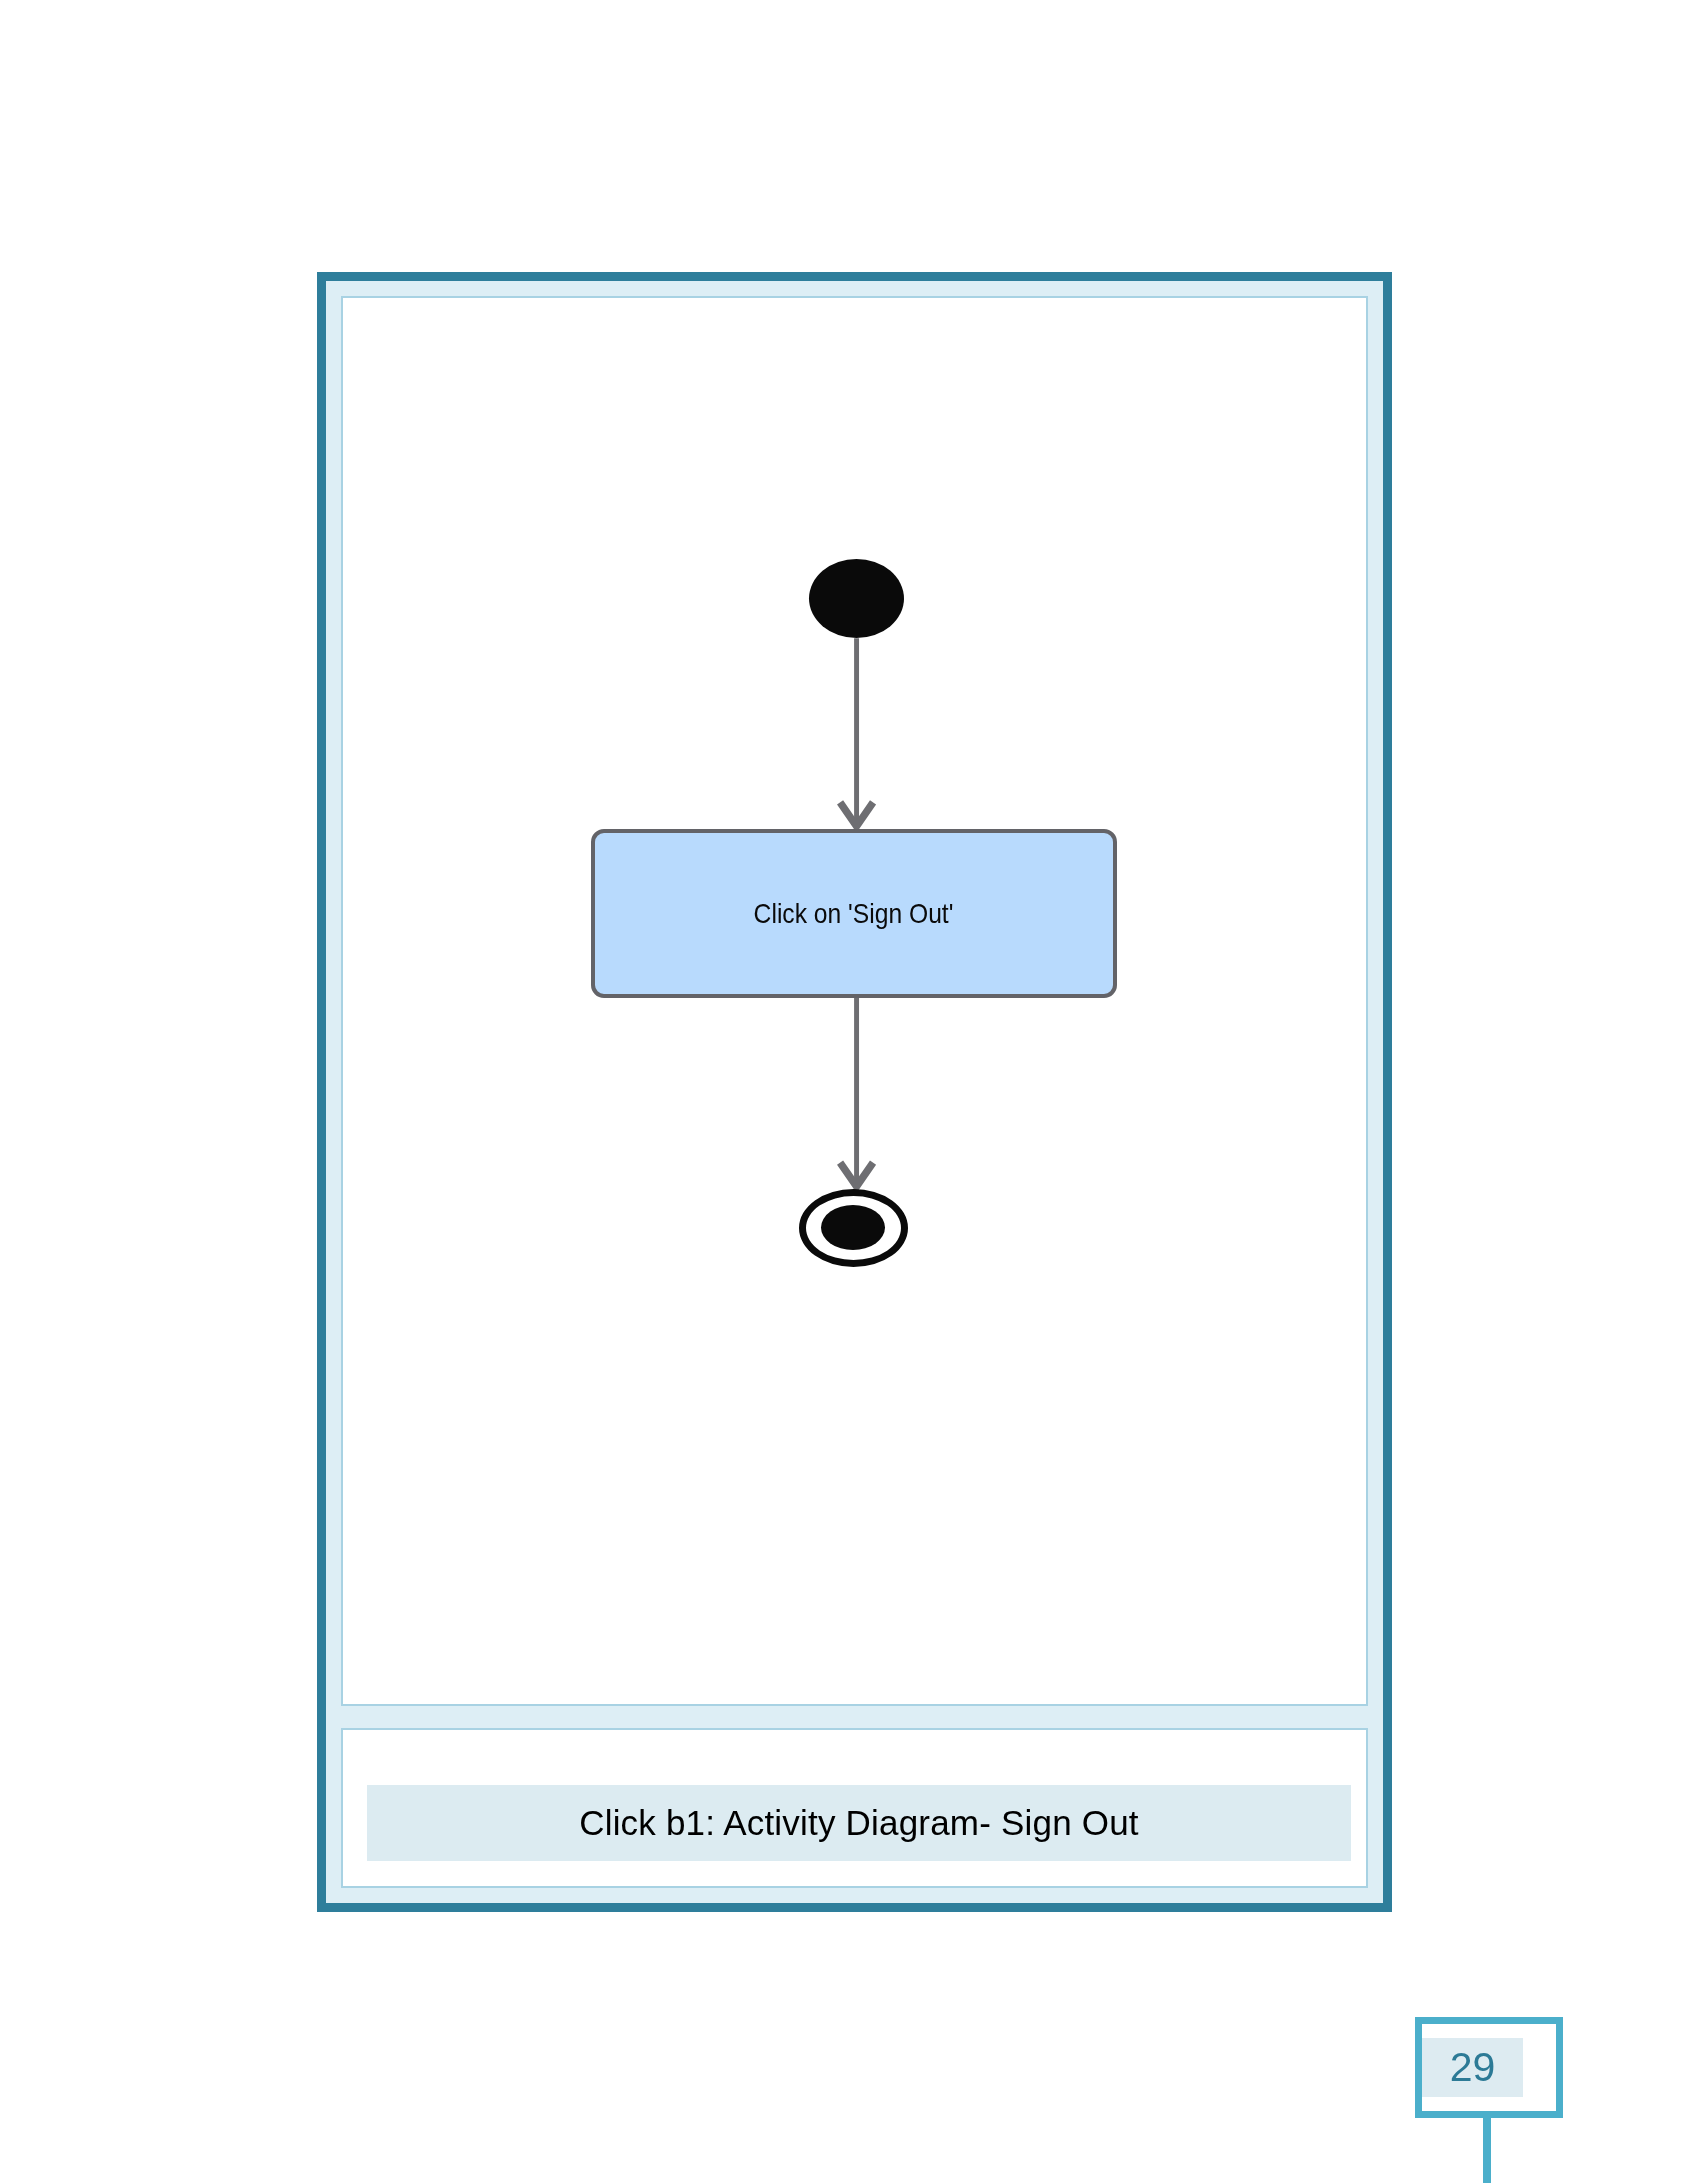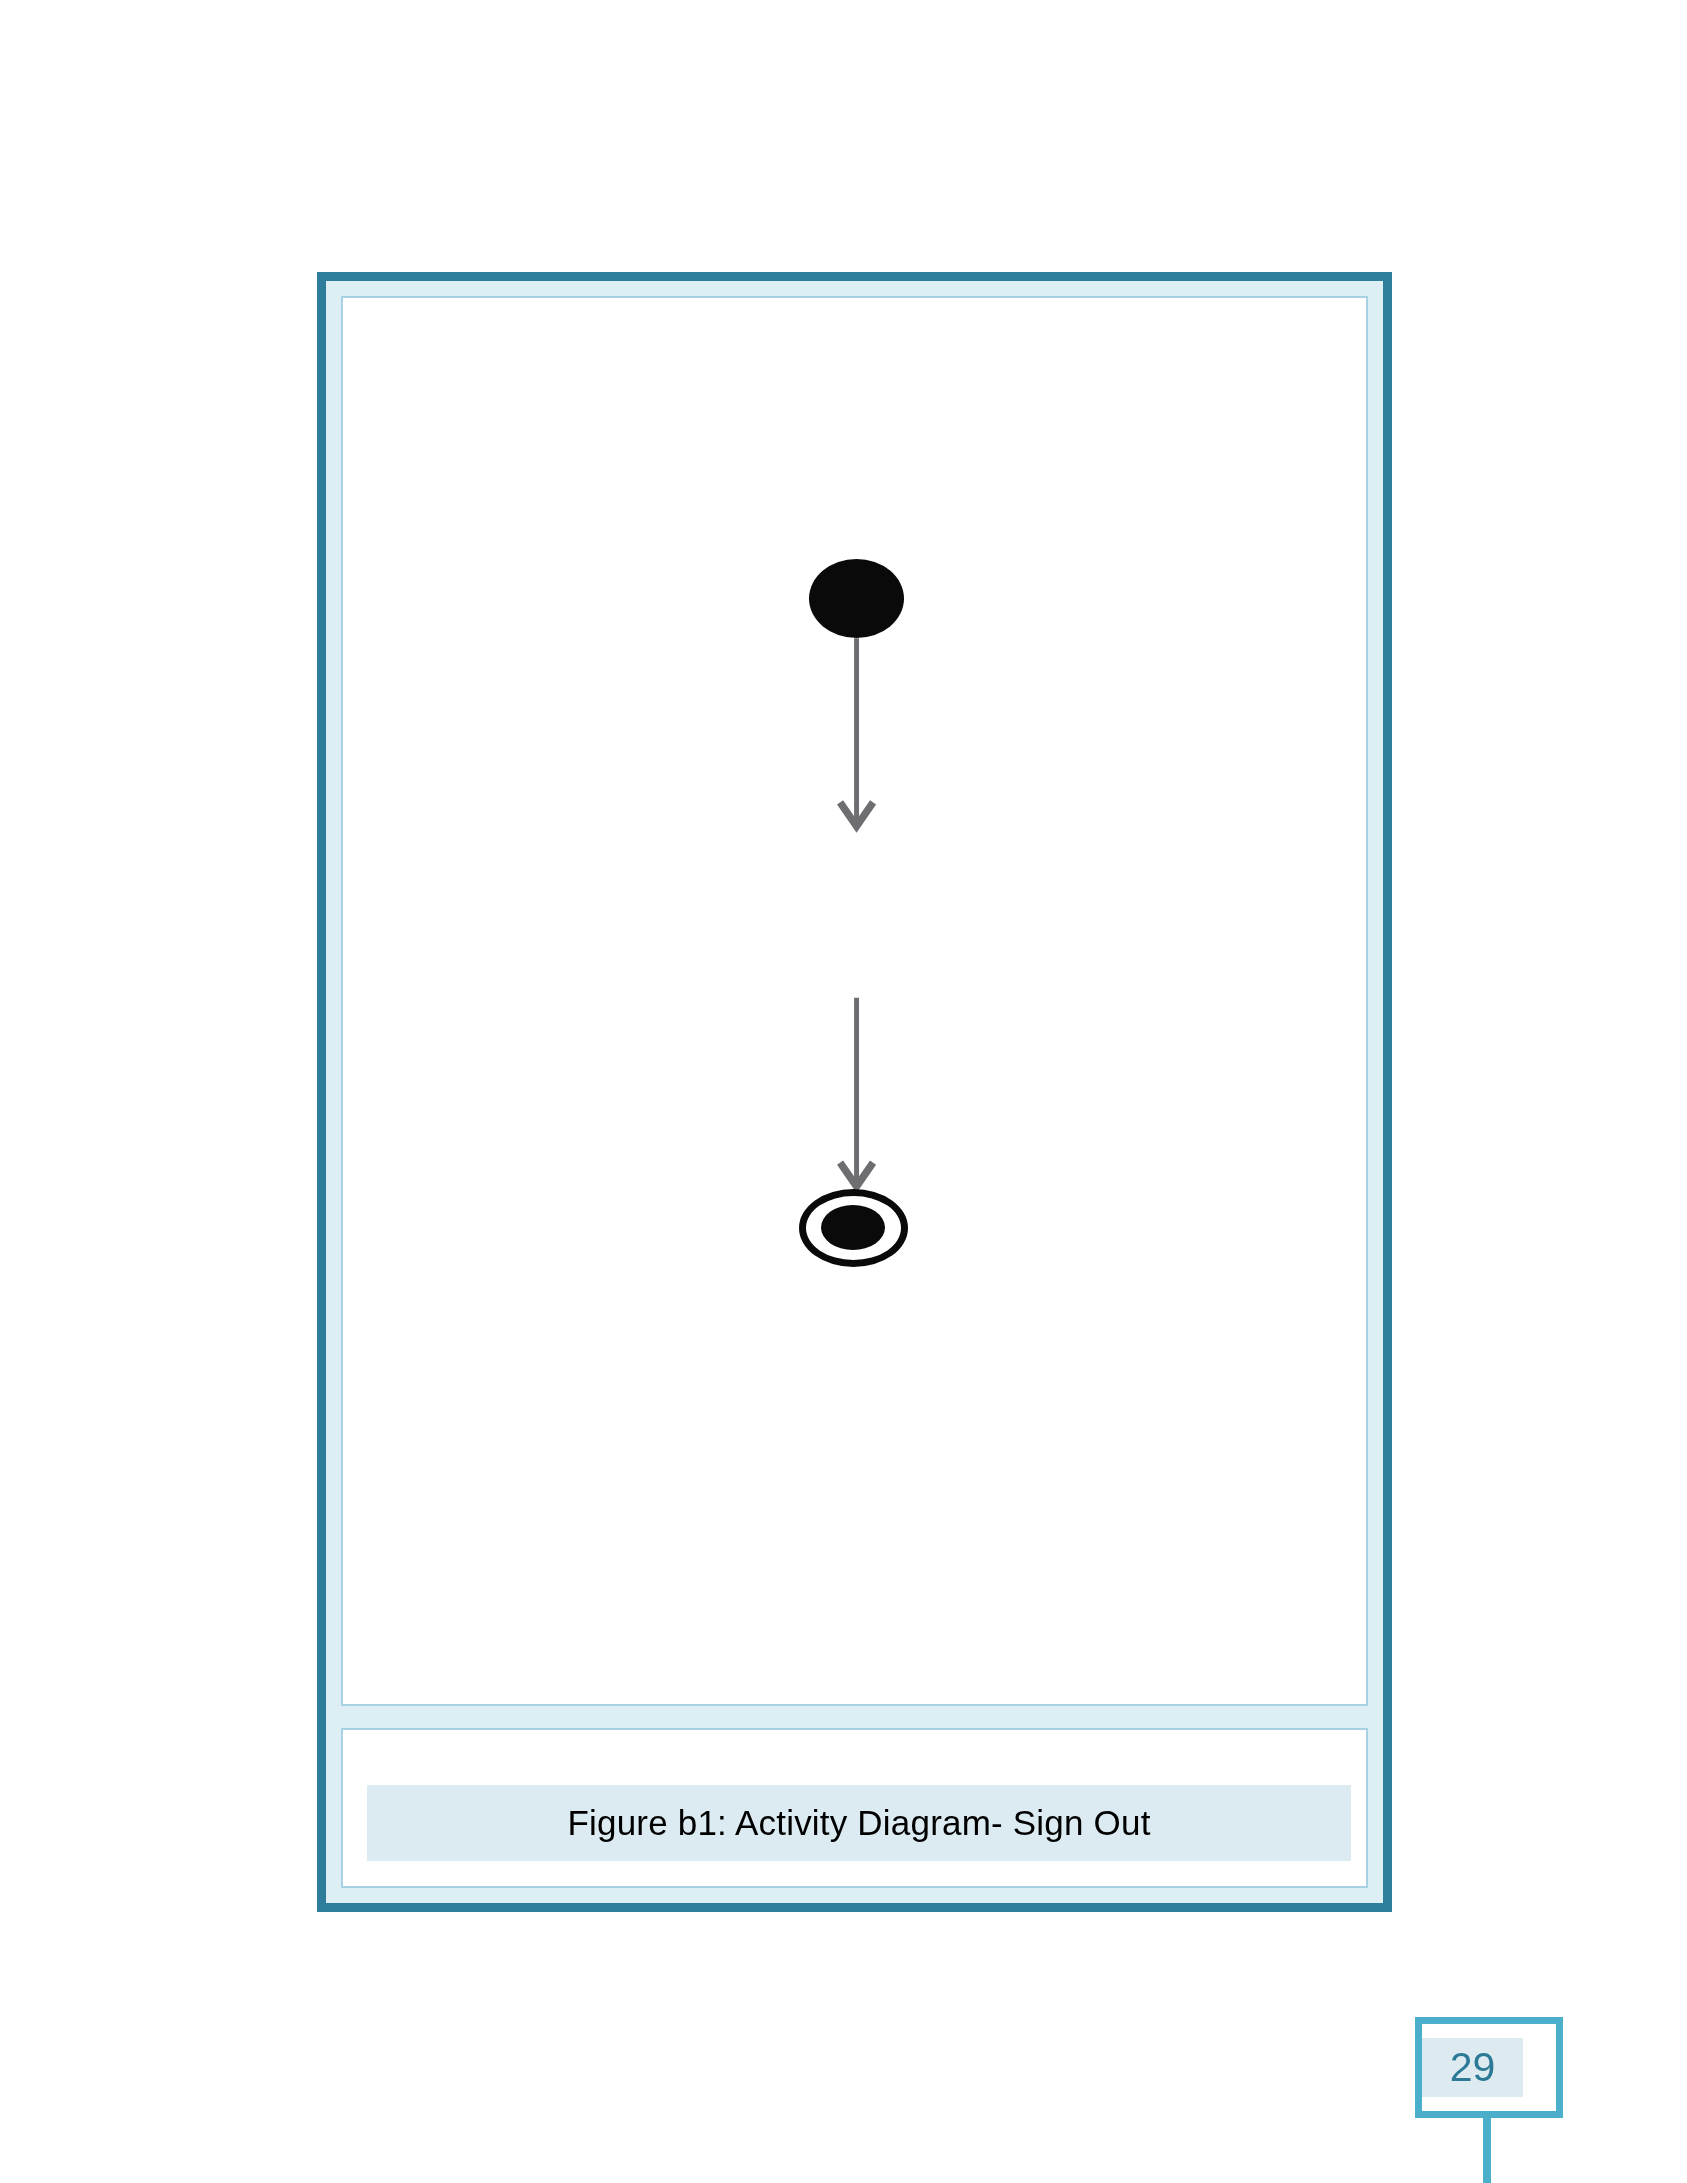--- a/index.html
+++ b/index.html
@@ -190,31 +190,34 @@
 
       <line x1="623" y1="413" x2="623" y2="641" stroke="#6E6E72" stroke-width="6"></line>
       <polyline points="603,612 623,641 643,612" fill="none" stroke="#6E6E72" stroke-width="9" stroke-linecap="butt"></polyline>
 
       <line x1="623" y1="849" x2="623" y2="1078" stroke="#6E6E72" stroke-width="6"></line>
       <polyline points="603,1049 623,1078 643,1049" fill="none" stroke="#6E6E72" stroke-width="9" stroke-linecap="butt"></polyline>
     </svg>
 
     <div class="uml-initial"></div>
 
+    <div class="uml-action">
+      <span class="uml-action-label">Click on 'Sign Out'</span>
+    </div>
 
     <div class="uml-final">
       <div class="uml-final-core"></div>
     </div>
 
   </div>
 </div>
 
 <div class="caption-box">
   <div class="caption-band">
-    <span class="caption-text">Figure b1: Activity Diagram- Sign Out</span>
+    <span class="caption-text">Click b1: Activity Diagram- Sign Out</span>
   </div>
 </div>
 
 <div class="page-marker">
   <div class="page-marker-inner">
     <span class="page-number">29</span>
   </div>
 </div>
 <div class="page-tail"></div>
 

